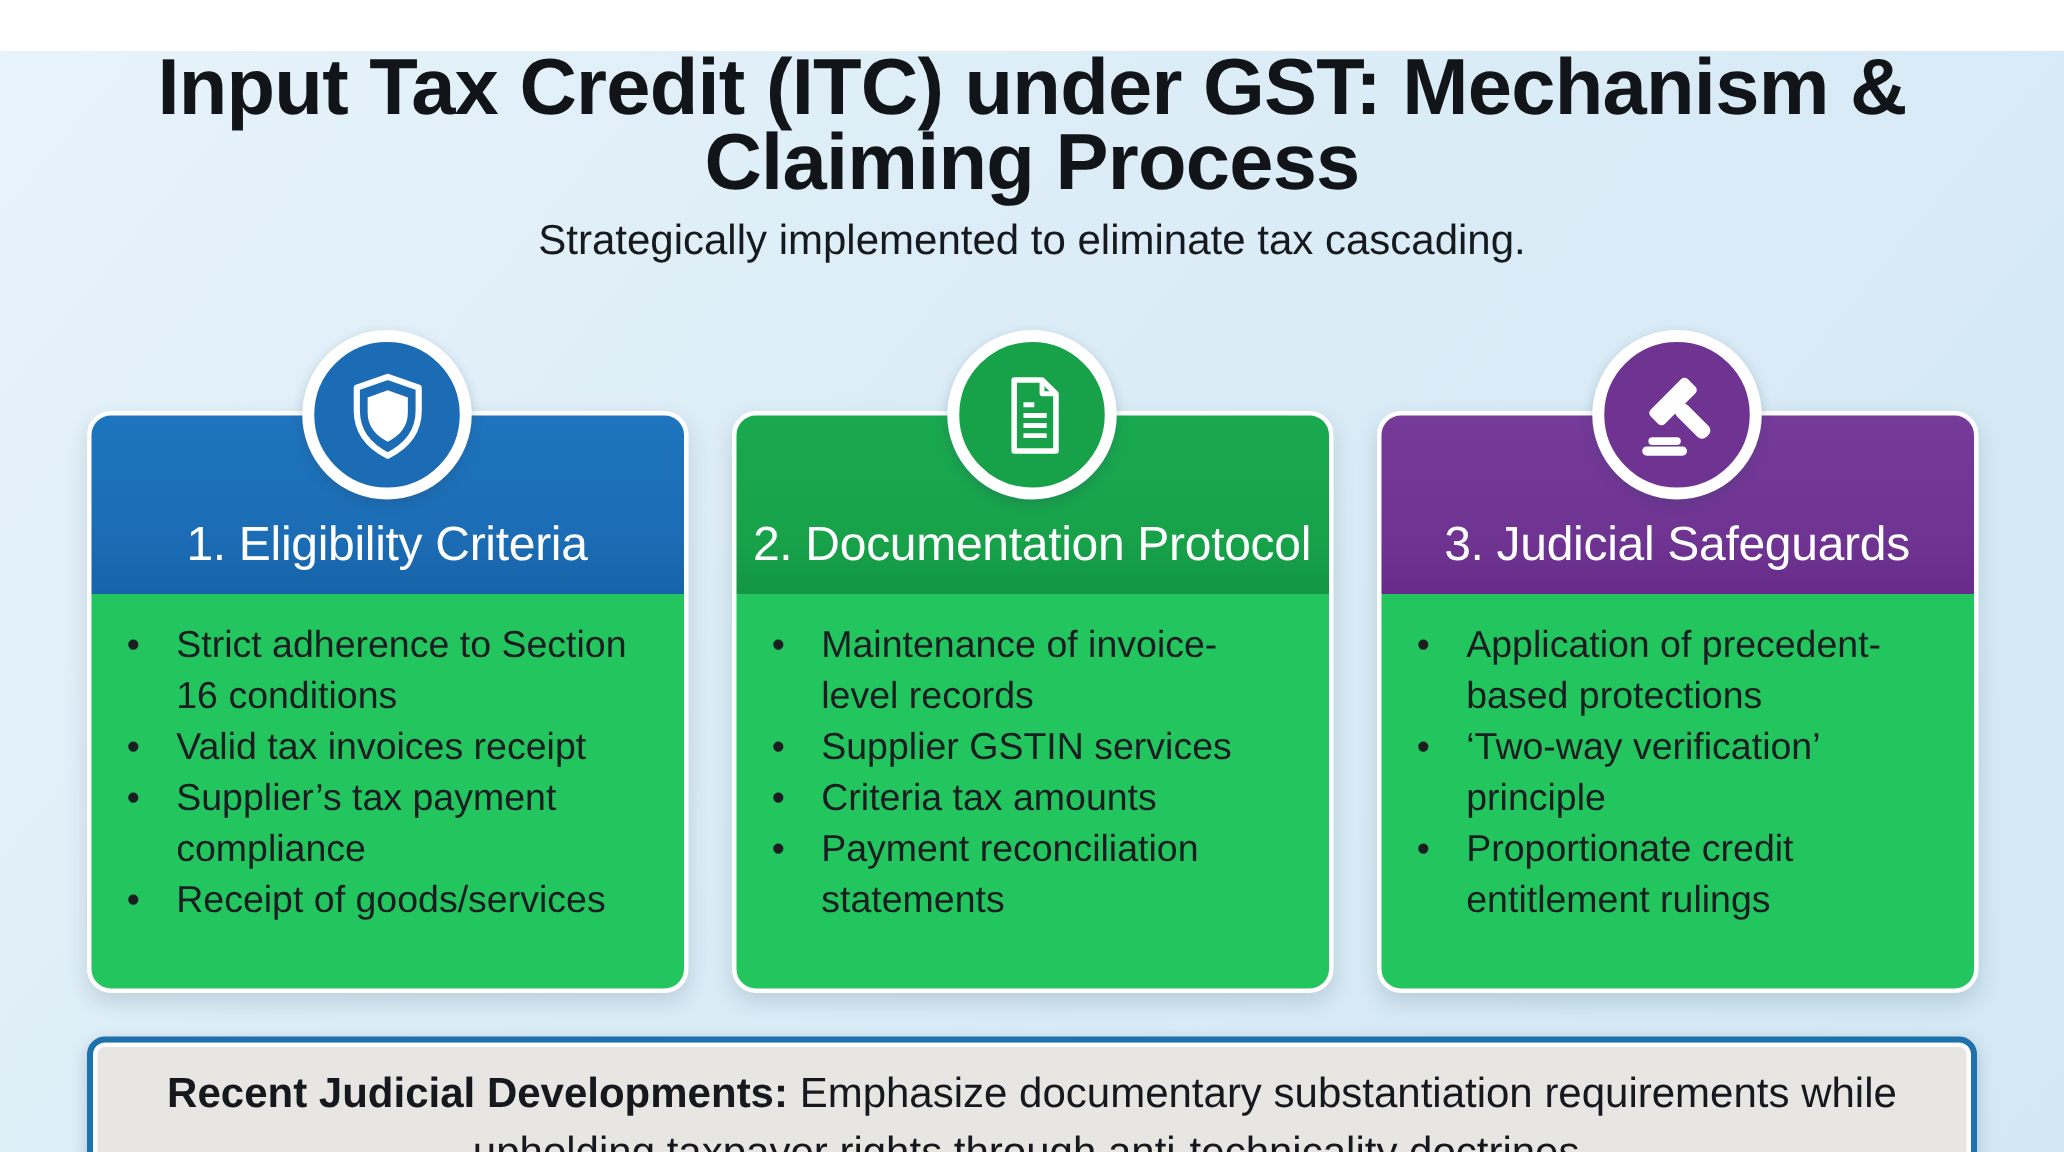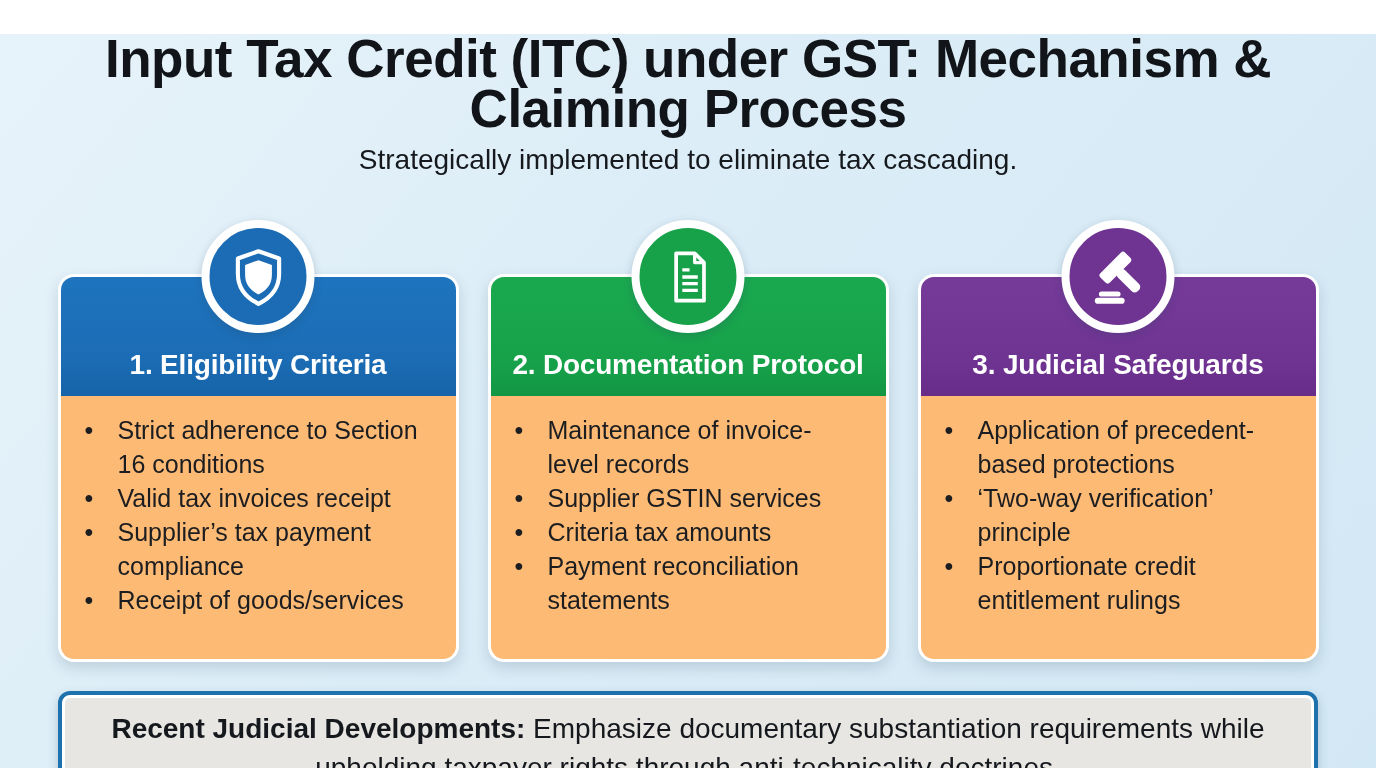--- a/index.html
+++ b/index.html
@@ -60,33 +60,33 @@
   .card-header {
     height: 119px;
     display: flex;
     align-items: flex-end;
     justify-content: center;
     padding-bottom: 15px;
     border-radius: 13px 13px 0 0;
   }
   .card-title {
     color: #ffffff;
-    font-size: 28px;
-    font-weight: 700;
+    font-size: 32px;
+    font-weight: 400;
     letter-spacing: -0.2px;
   }
   .bg-blue   { background: #1b6cb4; }
   .bg-green  { background: #17a24a; }
   .bg-purple { background: #6f3392; }
   .hdr-blue   { background: linear-gradient(180deg, #1e74be 0%, #1b6cb4 70%, #1663a8 100%); }
   .hdr-green  { background: linear-gradient(180deg, #1aa94f 0%, #17a24a 70%, #129643 100%); }
   .hdr-purple { background: linear-gradient(180deg, #763a99 0%, #6f3392 70%, #672c88 100%); align-items: flex-end; }
   .card-body {
     list-style: none;
-    background: #fdba74;
+    background: #22c55e;
     border-radius: 0 0 13px 13px;
     height: 263px;
     padding: 17px 26px 0 0;
   }
   .card-body li {
     position: relative;
     padding-left: 57px;
     font-size: 25px;
     line-height: 34px;
     color: #1b1d20;

